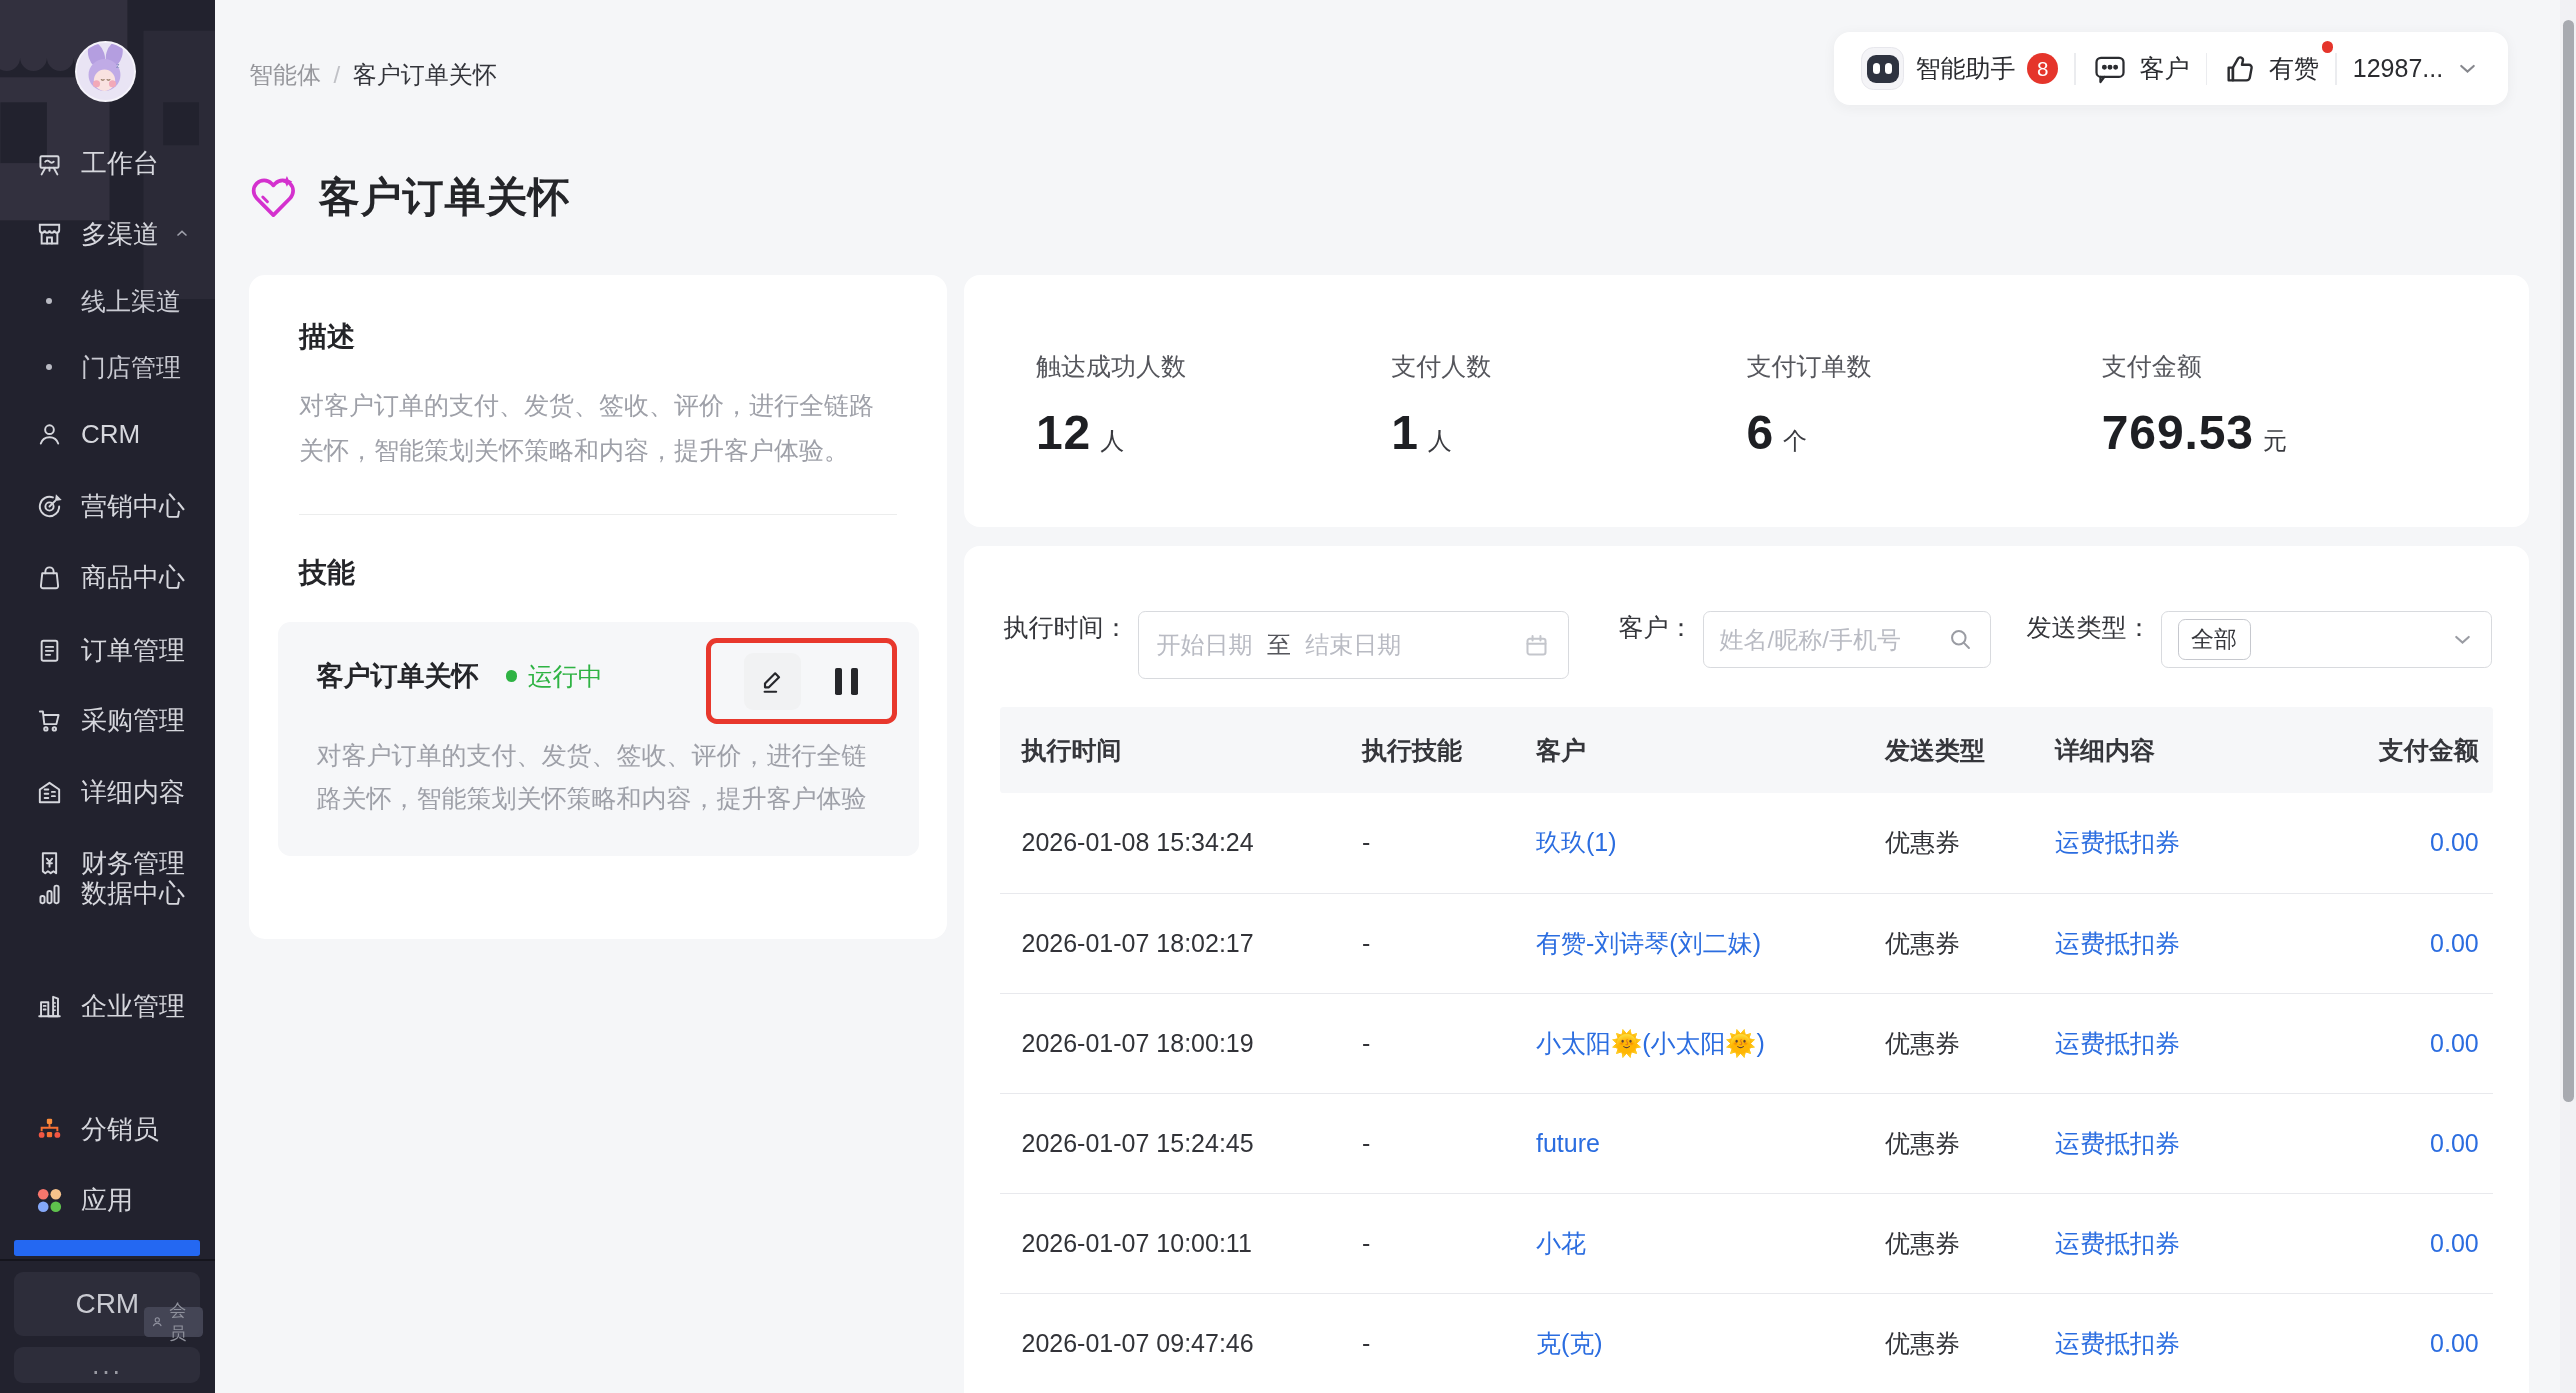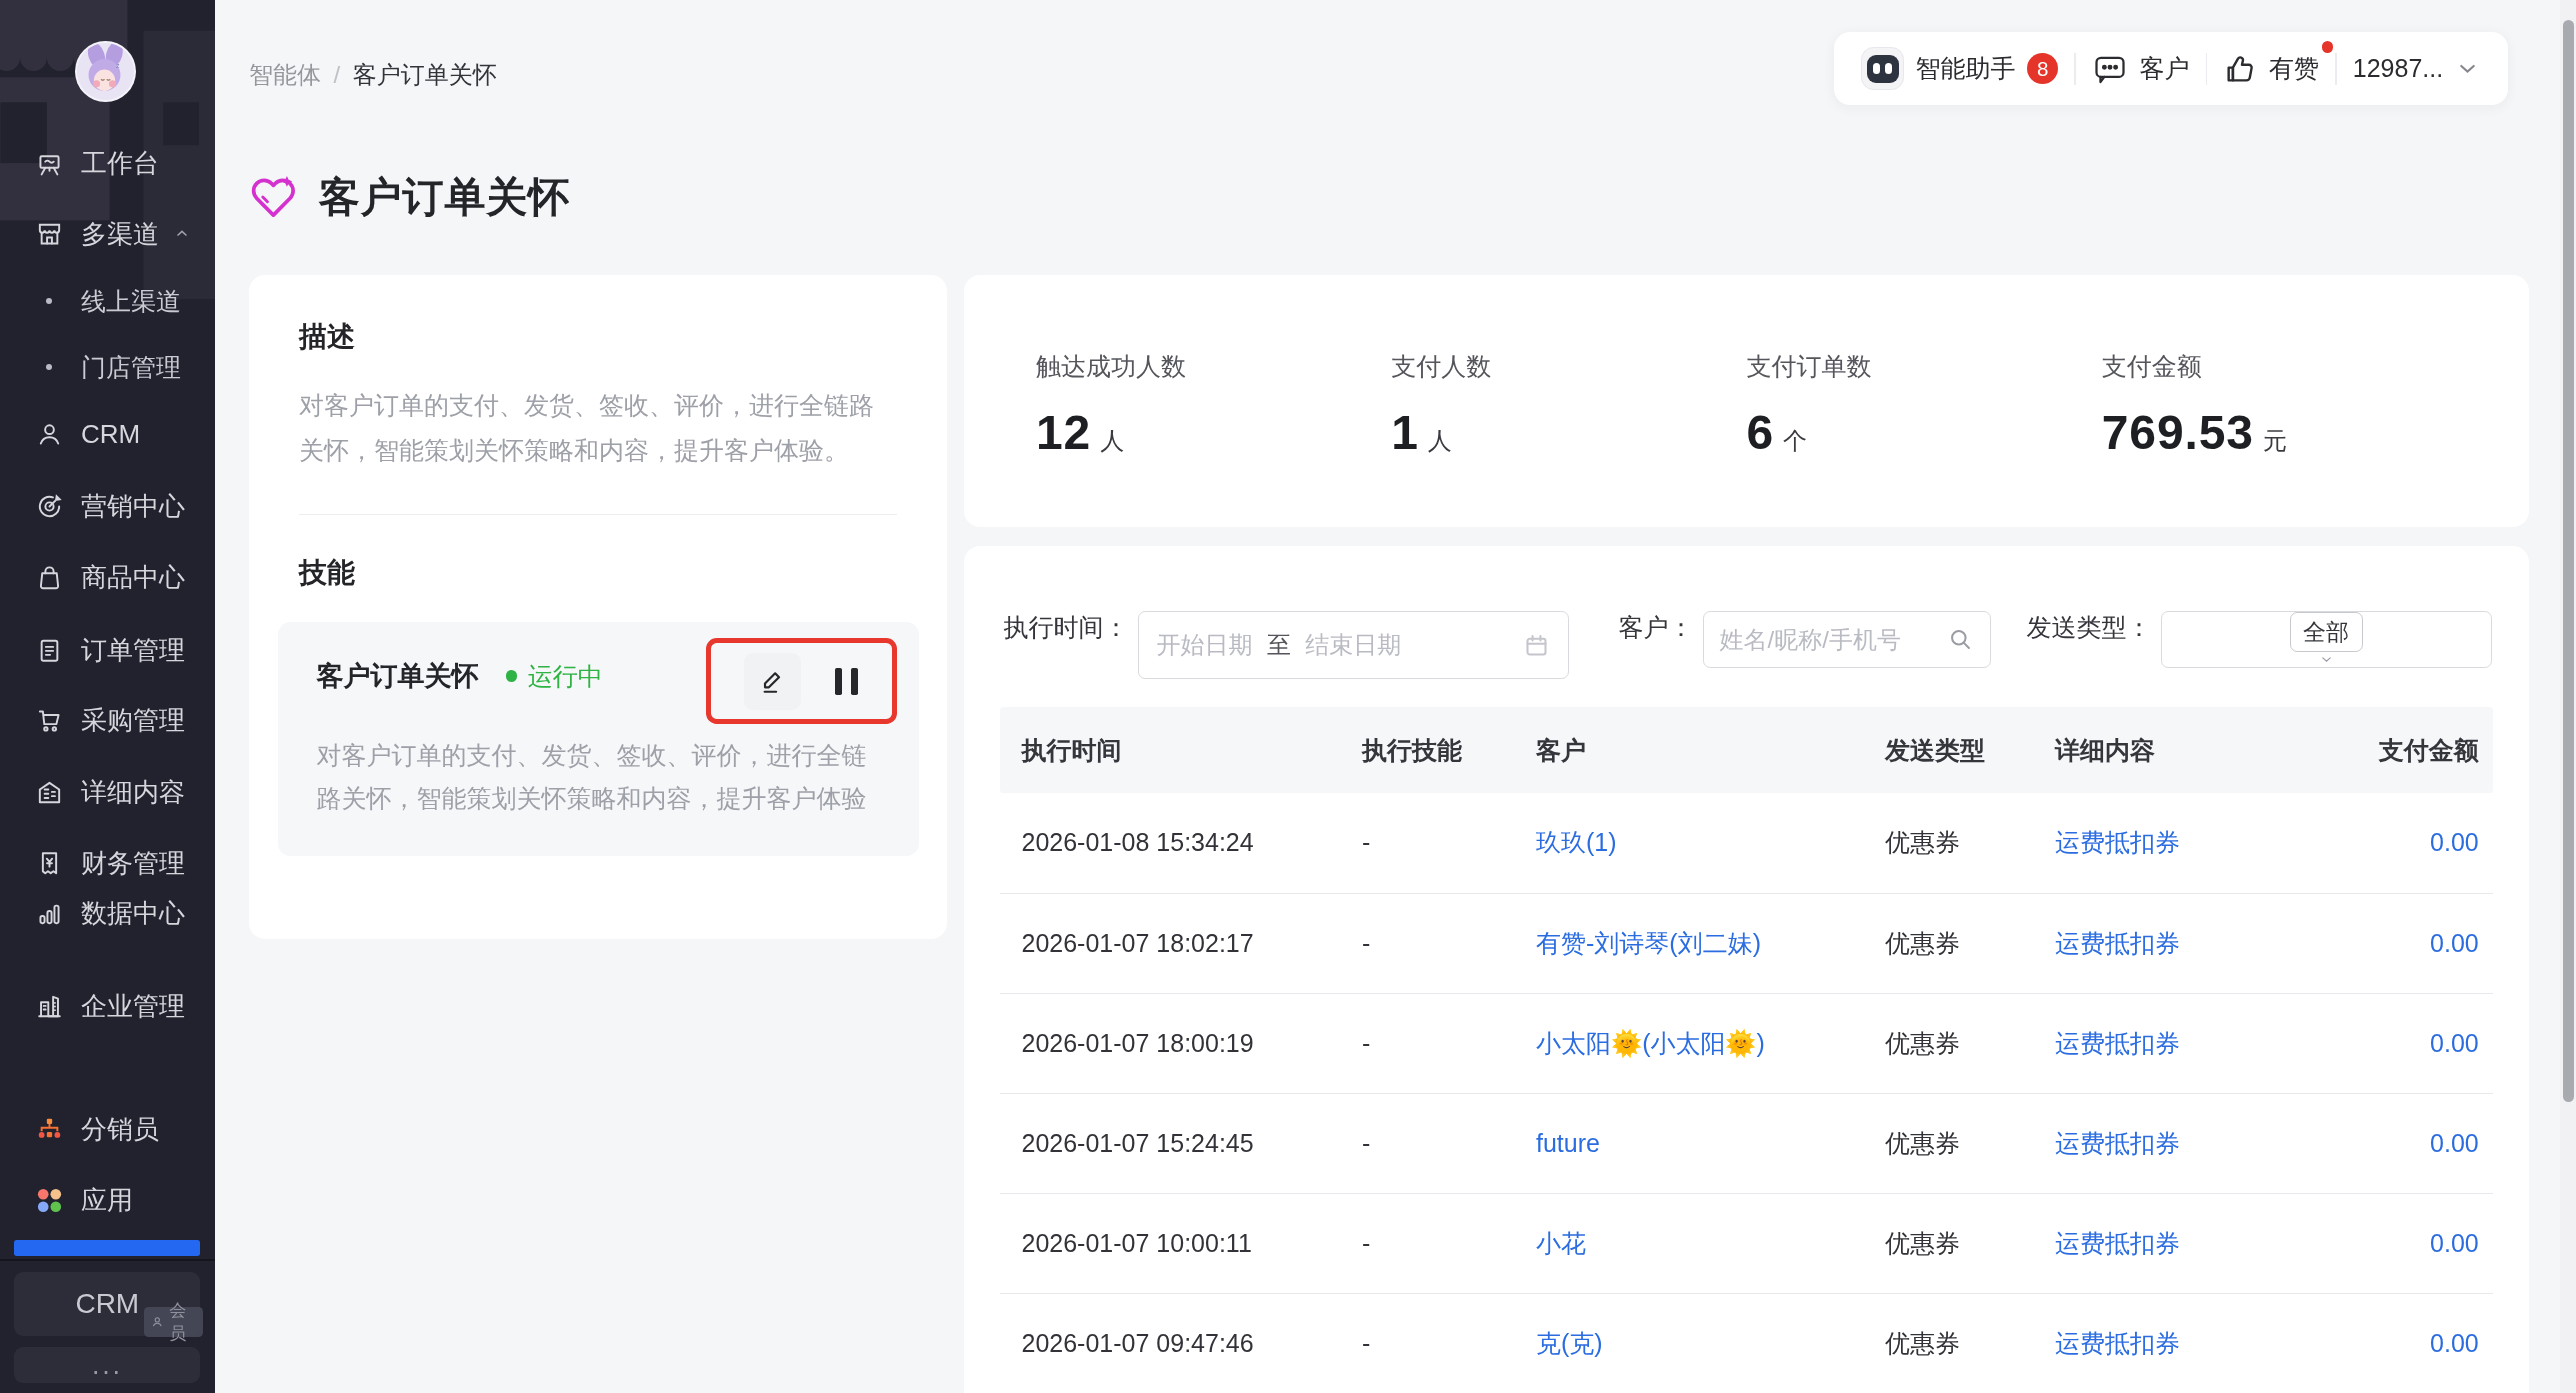--- a/index.html
+++ b/index.html
@@ -82,21 +82,21 @@
   .filters { display:flex; align-items:flex-start; margin:29px 0 0 3.6px; height:57px; }
   .f-label { font-size:25px; color:#35363b; white-space:nowrap; }
   .date-input { width:431px; height:68px; border:1.8px solid #d8dade; border-radius:7.2px; display:flex; align-items:center;
                 padding:0 18px; margin-left:9px; background:#fff; cursor:text; }
   .date-input .ph { font-size:24px; color:#b9bbc3; }
   .date-input .to { font-size:24px; color:#55565c; margin:0 14.3px; }
   .text-input { width:288px; height:57px; border:1.8px solid #d8dade; border-radius:7.2px; display:flex; align-items:center;
                 padding:0 16px; margin-left:9px; background:#fff; cursor:text; }
   .text-input .ph { font-size:24px; color:#b9bbc3; flex:1; }
   .select-box { width:331px; height:57px; border:1.8px solid #d8dade; border-radius:7.2px; display:flex; align-items:center;
-                padding:0 16px; margin-left:9px; background:#fff; cursor:pointer;flex-direction:column; }
+                padding:0 16px; margin-left:9px; background:#fff; cursor:pointer; }
   .chip { border:1.8px solid #c6c8ce; border-radius:7.2px; padding:3.6px 12.5px; font-size:23px; color:#35363b; background:#fff; }
   .ml56 { margin-left:50px; } .ml40 { margin-left:36px;font-family:Liberation Serif, serif; }
   .grow { flex:1; }
 
   
   table { width:100%; border-collapse:collapse; table-layout:fixed; margin-top:39px; }
   col.c1{width:362px;} col.c2{width:174px;} col.c3{width:349px;} col.c4{width:170px;} col.c5{width:292px;}
   thead th { background:#f6f7f9; height:86px; font-size:25px; color:#35363b; font-weight:600; text-align:left; padding-left:0; }
   thead th:first-child { padding-left:21.5px; border-radius:3.6px 0 0 3.6px; }
   thead th:last-child { text-align:right; padding-right:14.3px; border-radius:0 3.6px 3.6px 0; }
@@ -246,21 +246,21 @@
     <div class="nav-item" style="top:827px">
       <span class="ico">
         <svg width="29" height="29" viewBox="0 0 24 24" fill="none" stroke="currentColor" stroke-width="1.6" stroke-linecap="round" stroke-linejoin="round">
           <path d="M6.5 3.5h11V20l-2.2-1.6-2.3 1.6-2.3-1.6L8.5 20 6.5 18.5z"></path>
           <path d="M9.8 8l2.2 2.6L14.2 8 M12 10.6v4 M10 11.8h4"></path>
         </svg>
         </span>
       <span>财务管理</span>
     </div>
 
-    <div class="nav-item" style="top:877px">
+    <div class="nav-item" style="top:857px">
       <span class="ico">
         <svg width="29" height="29" viewBox="0 0 24 24" fill="none" stroke="currentColor" stroke-width="1.6">
           <rect x="4.5" y="14" width="3.4" height="6" rx="1.5"></rect>
             <rect x="10.3" y="10" width="3.4" height="10" rx="1.5"></rect>
             <rect x="16.1" y="5.5" width="3.4" height="14.5" rx="1.5"></rect>
         </svg>
         </span>
       <span>数据中心</span>
     </div>
 

